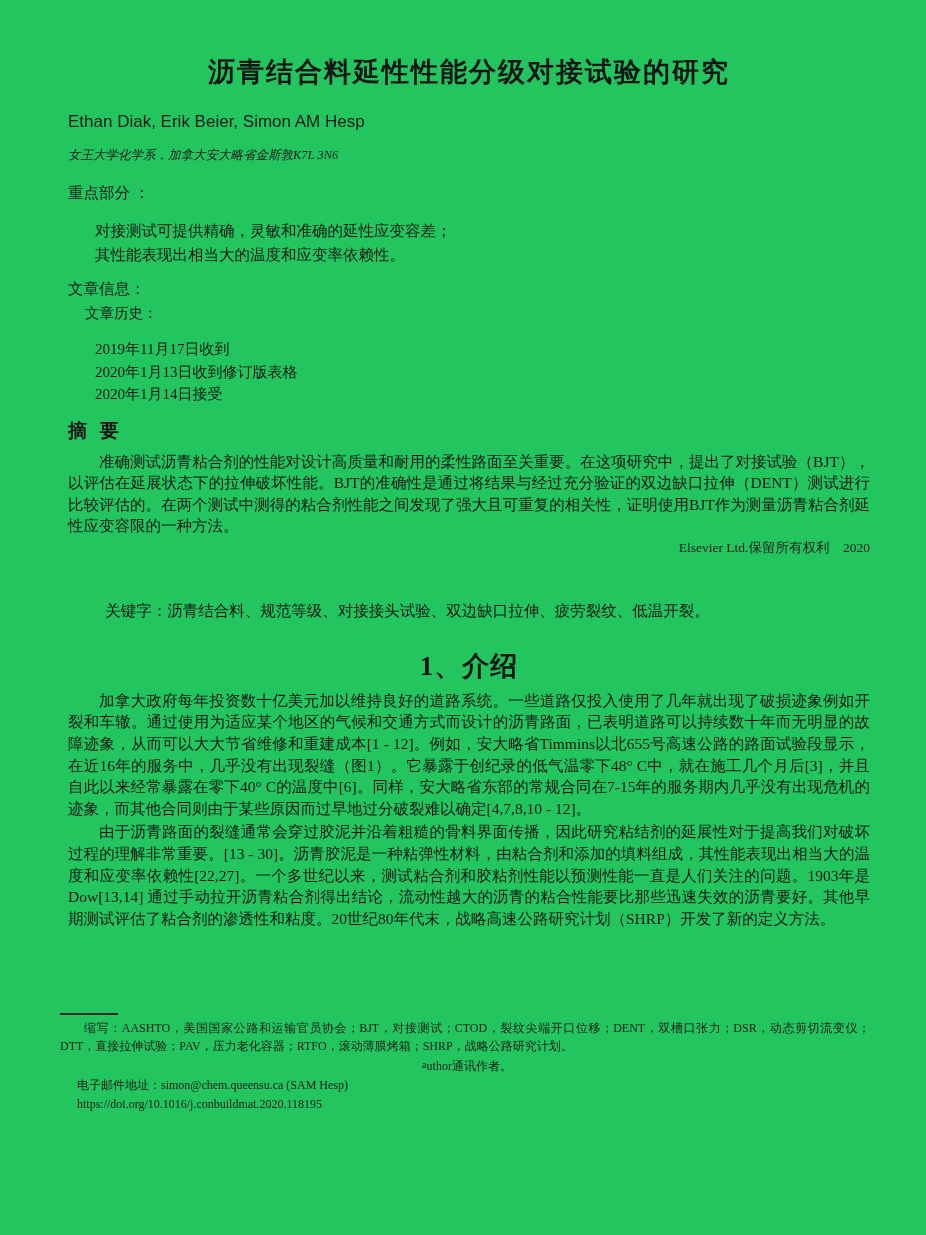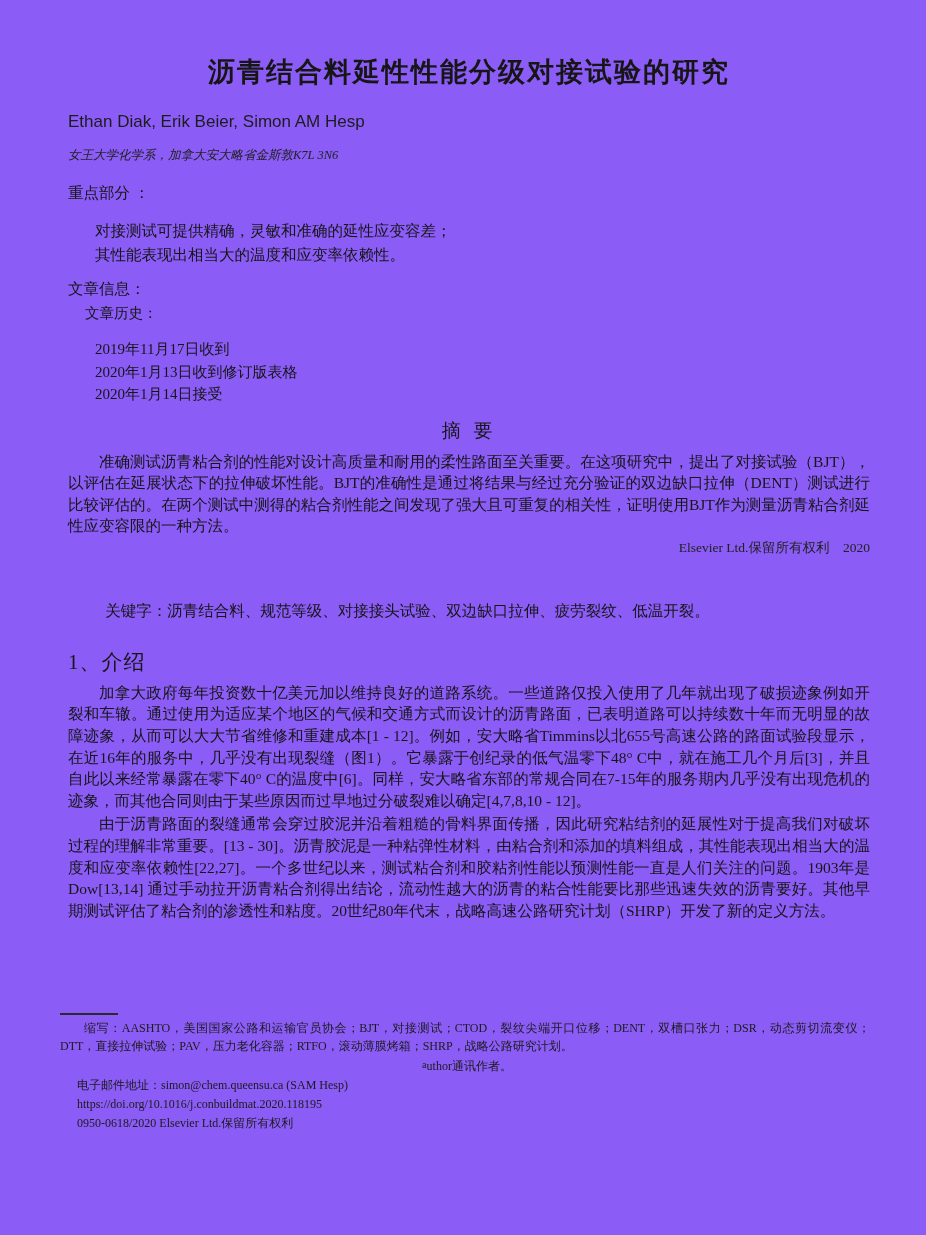--- a/index.html
+++ b/index.html
@@ -1,20 +1,20 @@
 <!DOCTYPE html>
 <html lang="zh"><head>
 <meta charset="utf-8">
 <style>
   html, body { margin: 0; padding: 0; background: #ffffff; }
   .page {
     position: relative;
     width: 926px;
     height: 1235px;
-    background: #8b5cf6;
+    background: #22c55e;
     color: #161616;
     font-family: "Liberation Serif", "DejaVu Serif", serif;
     overflow: hidden;
   }
   .content { padding: 56px 56px 0 68px; }
 
   .title {
     margin: 0;
     text-align: center;
     font-size: 27px;
@@ -41,23 +41,22 @@
   .highlights-list { margin: 15px 0 0 0; padding: 0 0 0 27px; list-style: none; }
   .highlights-list li { font-size: 15.5px; line-height: 23.5px; }
 
   .article-info-heading { margin-top: 13px; font-size: 15.5px; }
   .history-heading { margin: 4px 0 0 17px; font-size: 14.5px; }
   .history-list { margin: 15px 0 0 0; padding: 0 0 0 27px; list-style: none; }
   .history-list li { font-size: 15px; line-height: 22.5px; }
 
   .abstract-heading {
     margin-top: 12px;
-    text-align: center;
     font-size: 19px;
-    font-weight: 400;
+    font-weight: 700;
     letter-spacing: 4px;
   }
   .abstract-text {
     margin: 7px 0 0 0;
     font-size: 15.5px;
     line-height: 21.6px;
     text-align: justify;
     text-indent: 2em;
   }
   .copyright {
@@ -70,23 +69,24 @@
 
   .keywords {
     margin: 42px 0 0 0;
     font-size: 15.5px;
     line-height: 21px;
     text-indent: 2.4em;
   }
 
   .section-heading {
     margin: 27px 0 0 0;
-    font-size: 21px;
-    font-weight: 400;
+    font-size: 27px;
+    font-weight: 700;
     letter-spacing: 1px;
+    text-align: center;
   }
   .para {
     margin: 6px 0 0 0;
     font-size: 15.5px;
     line-height: 21.6px;
     text-align: justify;
     text-indent: 2em;
   }
   .para + .para { margin-top: 2px; }
 
@@ -149,15 +149,14 @@
     <p class="para">由于沥青路面的裂缝通常会穿过胶泥并沿着粗糙的骨料界面传播，因此研究粘结剂的延展性对于提高我们对破坏过程的理解非常重要。[13 - 30]。沥青胶泥是一种粘弹性材料，由粘合剂和添加的填料组成，其性能表现出相当大的温度和应变率依赖性[22,27]。一个多世纪以来，测试粘合剂和胶粘剂性能以预测性能一直是人们关注的问题。1903年是Dow[13,14]  通过手动拉开沥青粘合剂得出结论，流动性越大的沥青的粘合性能要比那些迅速失效的沥青要好。其他早期测试评估了粘合剂的渗透性和粘度。20世纪80年代末，战略高速公路研究计划（SHRP）开发了新的定义方法。</p>
 
   </div>
 
   <div class="footnote">
     <hr class="footnote-rule">
     <p class="fn-abbr">缩写：AASHTO，美国国家公路和运输官员协会；BJT，对接测试；CTOD，裂纹尖端开口位移；DENT，双槽口张力；DSR，动态剪切流变仪；DTT，直接拉伸试验；PAV，压力老化容器；RTFO，滚动薄膜烤箱；SHRP，战略公路研究计划。</p>
     <div class="fn-author"><sup>a</sup><span>uthor通讯作者。</span></div>
     <div class="fn-line"><span class="fn-link">电子邮件地址：simon@chem.queensu.ca (SAM Hesp)</span></div>
     <div class="fn-line"><span class="fn-link">https://doi.org/10.1016/j.conbuildmat.2020.118195</span></div>
-    <div class="fn-line">0950-0618/2020 Elsevier Ltd.保留所有权利</div>
   </div>
 </div>
 
 </body></html>

